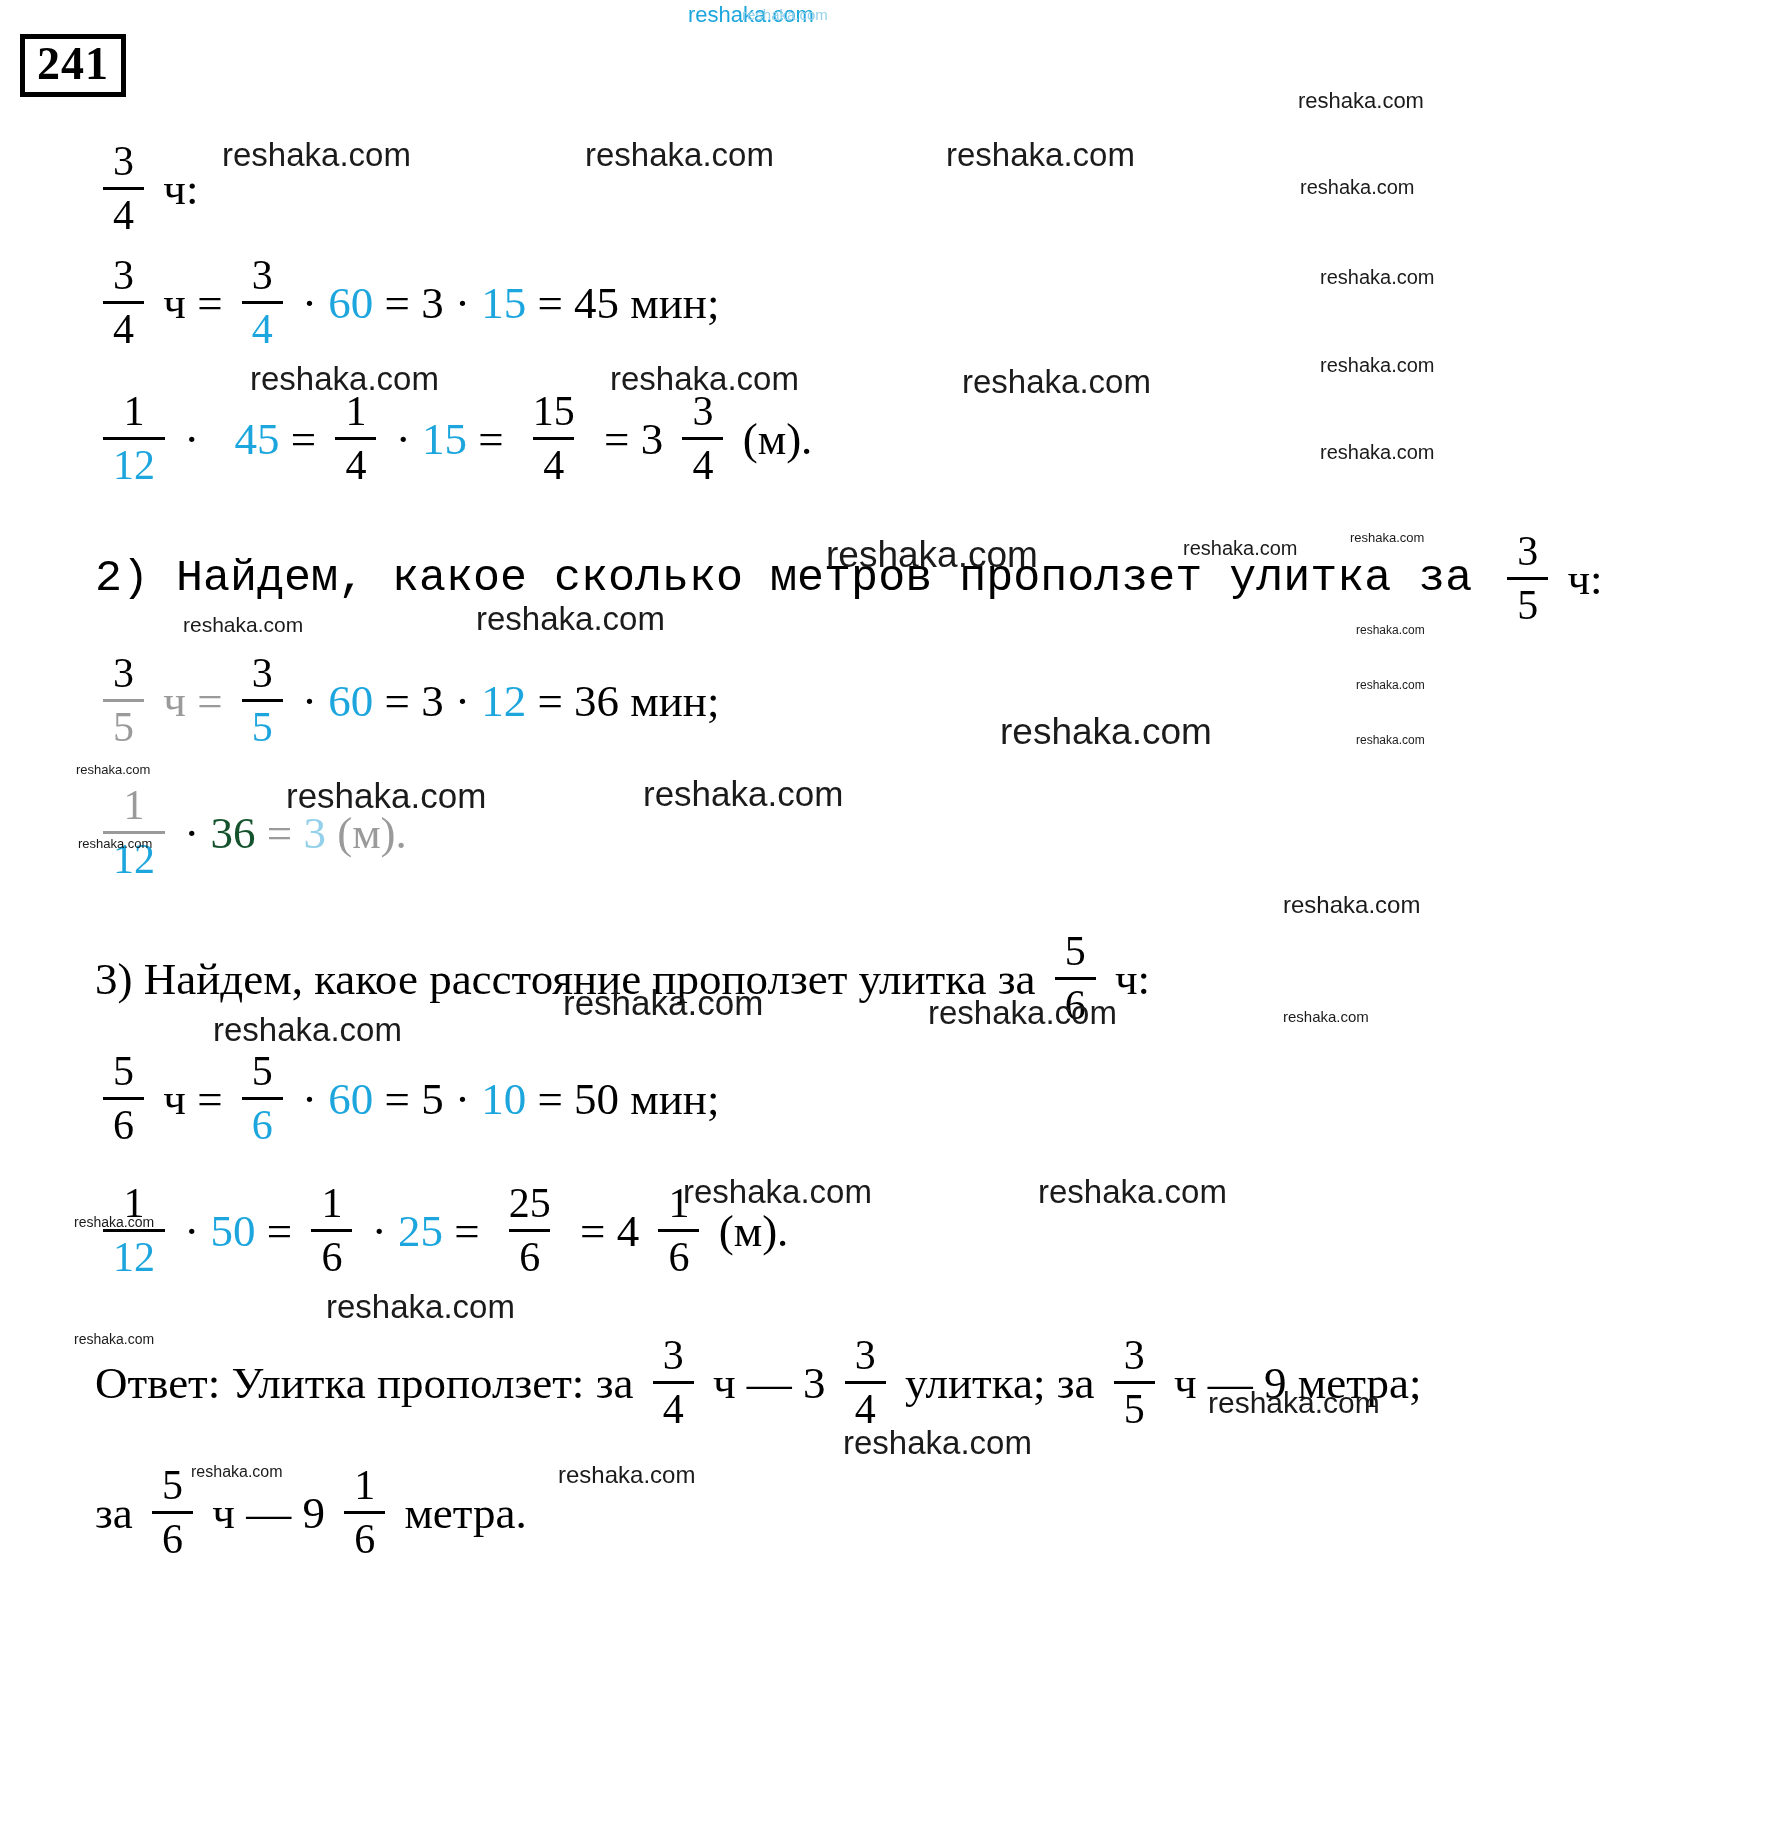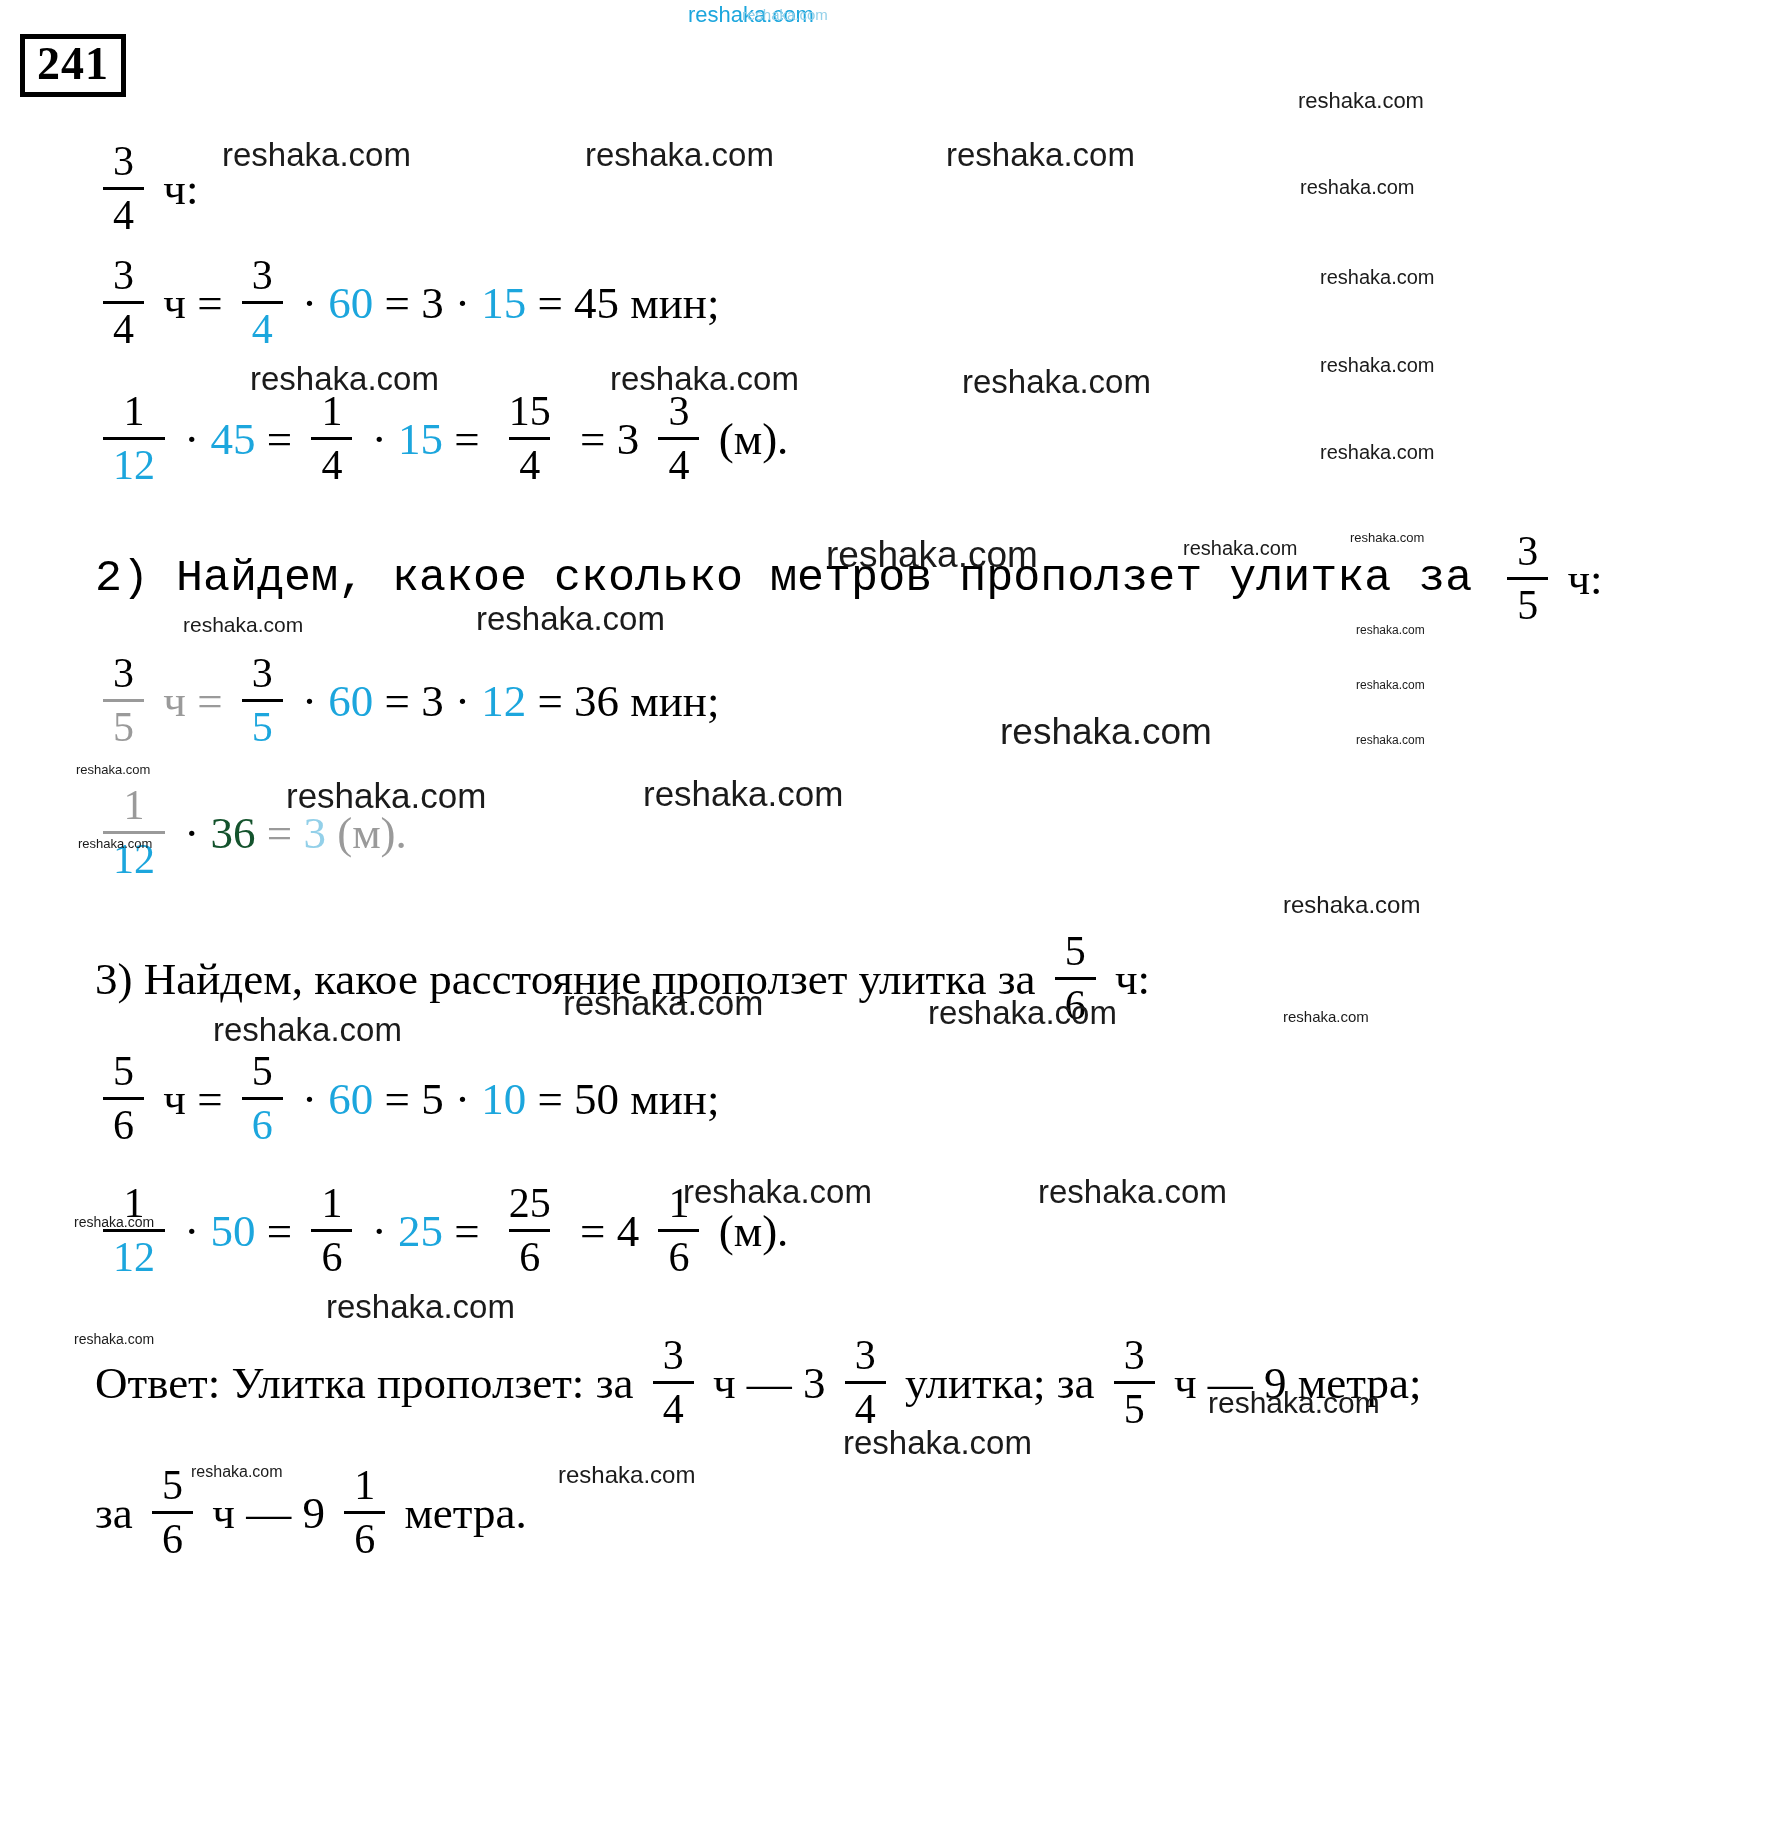--- a/index.html
+++ b/index.html
@@ -72,21 +72,21 @@
       <span class="tok" style="color: rgb(0, 0, 0);"> = 3 · </span>
       <span class="tok" style="color: rgb(28, 166, 221);">15</span>
       <span class="tok" style="color: rgb(0, 0, 0);"> = 45 мин;</span>
     </div>
   <div class="line" style="top:388px">
       <span class="frac">
         <span class="num" style="color: rgb(0, 0, 0);">1</span>
         <span class="den" style="color: rgb(28, 166, 221);">12</span>
       </span>
       <span class="tok" style="color: rgb(0, 0, 0);"> · </span>
-      <span class="tok" style="color: rgb(28, 166, 221);">45</span>
+      <span class="tok" style="color: rgb(28, 166, 221); margin-left: 24px;">45</span>
       <span class="tok" style="color: rgb(0, 0, 0);"> = </span>
       <span class="frac">
         <span class="num" style="color: rgb(0, 0, 0);">1</span>
         <span class="den" style="color: rgb(0, 0, 0);">4</span>
       </span>
       <span class="tok" style="color: rgb(0, 0, 0);"> · </span>
       <span class="tok" style="color: rgb(28, 166, 221);">15</span>
       <span class="tok" style="color: rgb(0, 0, 0);"> = </span>
       <span class="frac">
         <span class="num" style="color: rgb(0, 0, 0);">15</span>

